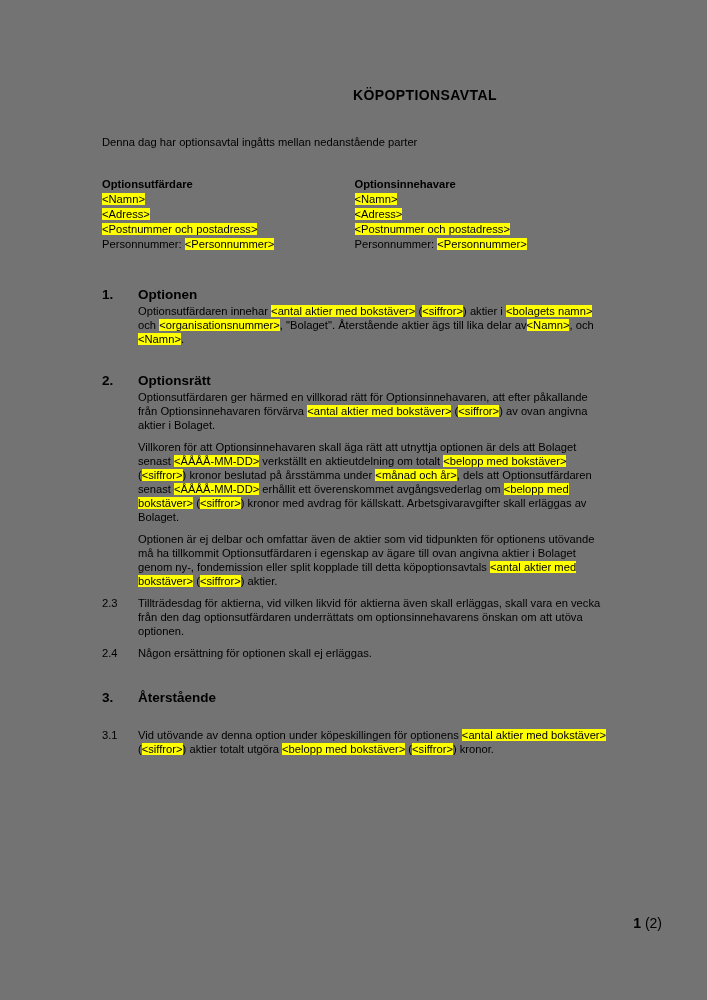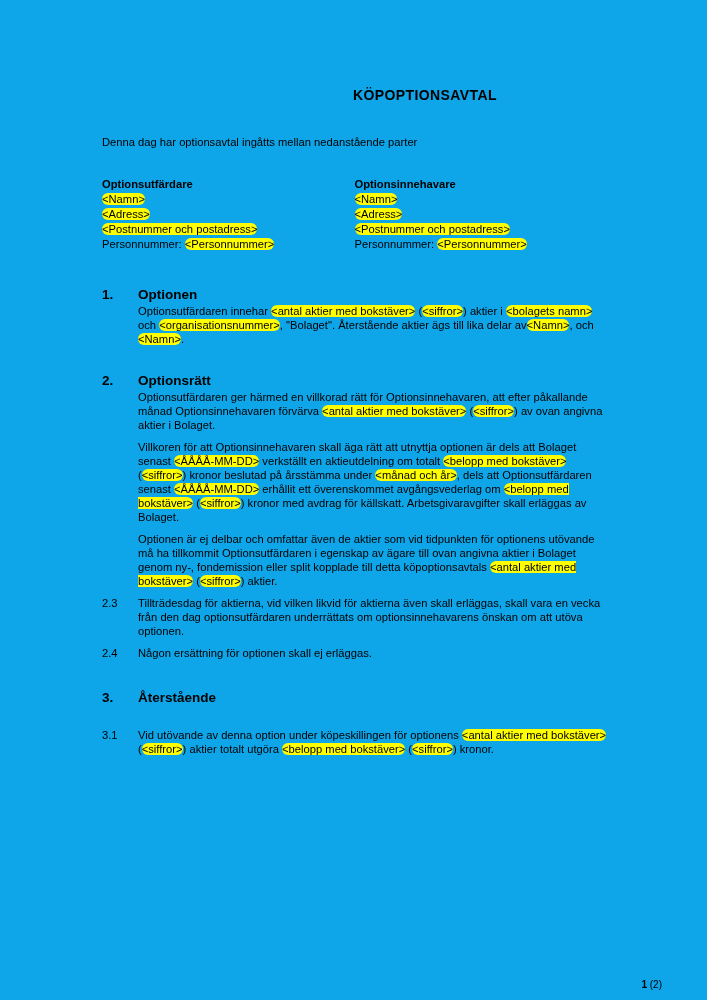--- a/index.html
+++ b/index.html
@@ -4,21 +4,21 @@
 <style>
   html, body {
     margin: 0;
     padding: 0;
     background: #ffffff;
   }
   .page {
     position: relative;
     width: 707px;
     height: 1000px;
-    background: #0ea5e9;
+    background: #737373;
     overflow: hidden;
     font-family: "Liberation Sans", sans-serif;
     font-size: 11.2px;
     line-height: 14px;
     color: #000000;
   }
   .content {
     position: absolute;
     left: 102px;
     top: 88px;
@@ -35,21 +35,21 @@
   .intro {
     margin-top: 33px;
   }
   .parties {
     display: flex;
     margin-top: 28px;
     line-height: 15px;
   }
   .party { width: 253px; }
   .party-role { font-weight: 700; }
-  .hl { background: #ffff00; border-radius: 6px; }
+  .hl { background: #ffff00; }
   .sec-head {
     display: grid;
     grid-template-columns: 36px 1fr;
     font-weight: 700;
     font-size: 13.5px;
     line-height: 16px;
     margin-bottom: 1px;
   }
   .section { margin: 0; }
   .sec-gap-1 { margin-top: 35px; }
@@ -58,23 +58,23 @@
   .block {
     display: grid;
     grid-template-columns: 36px 1fr;
     margin-bottom: 8px;
   }
   .sec-head + .block.numbered { margin-top: 22px; }
   .block-num { }
   .block-text { }
   .footer {
     position: absolute;
-    top: 978px;
+    top: 916px;
     right: 45px;
-    font-size: 10px;
+    font-size: 14px;
     line-height: 14px;
     white-space: nowrap;
   }
   .footer .pg-num { font-weight: 700; }
 </style>
 </head>
 <body>
 
 <div class="page">
   <div class="content">
@@ -111,21 +111,21 @@
             <div class="block-text"><span>Optionsutfärdaren innehar </span><span class="hl">&lt;antal aktier med bokstäver&gt;</span><span> (</span><span class="hl">&lt;siffror&gt;</span><span>) aktier i </span><span class="hl">&lt;bolagets namn&gt;</span><span> och </span><span class="hl">&lt;organisationsnummer&gt;</span><span>, "Bolaget". Återstående aktier ägs till lika delar av</span><span class="hl">&lt;Namn&gt;</span><span>, och </span><span class="hl">&lt;Namn&gt;</span><span>.</span></div>
           </div>
         </div>
         <div class="section sec-gap-2">
           <div class="sec-head">
             <div class="sec-num">2.</div>
             <div class="sec-title">Optionsrätt</div>
           </div>
           <div class="block">
             <div class="block-num"></div>
-            <div class="block-text"><span>Optionsutfärdaren ger härmed en villkorad rätt för Optionsinnehavaren, att efter påkallande månad Optionsinnehavaren förvärva </span><span class="hl">&lt;antal aktier med bokstäver&gt;</span><span> (</span><span class="hl">&lt;siffror&gt;</span><span>) av ovan angivna aktier i Bolaget.</span></div>
+            <div class="block-text"><span>Optionsutfärdaren ger härmed en villkorad rätt för Optionsinnehavaren, att efter påkallande från Optionsinnehavaren förvärva </span><span class="hl">&lt;antal aktier med bokstäver&gt;</span><span> (</span><span class="hl">&lt;siffror&gt;</span><span>) av ovan angivna aktier i Bolaget.</span></div>
           </div>
           <div class="block">
             <div class="block-num"></div>
             <div class="block-text"><span>Villkoren för att Optionsinnehavaren skall äga rätt att utnyttja optionen är dels att Bolaget senast </span><span class="hl">&lt;ÅÅÅÅ-MM-DD&gt;</span><span> verkställt en aktieutdelning om totalt </span><span class="hl">&lt;belopp med bokstäver&gt;</span><span> (</span><span class="hl">&lt;siffror&gt;</span><span>) kronor beslutad på årsstämma under </span><span class="hl">&lt;månad och år&gt;</span><span>, dels att Optionsutfärdaren senast </span><span class="hl">&lt;ÅÅÅÅ-MM-DD&gt;</span><span> erhållit ett överenskommet avgångsvederlag om </span><span class="hl">&lt;belopp med bokstäver&gt;</span><span> (</span><span class="hl">&lt;siffror&gt;</span><span>) kronor med avdrag för källskatt. Arbetsgivaravgifter skall erläggas av Bolaget.</span></div>
           </div>
           <div class="block">
             <div class="block-num"></div>
             <div class="block-text"><span>Optionen är ej delbar och omfattar även de aktier som vid tidpunkten för optionens utövande må ha tillkommit Optionsutfärdaren i egenskap av ägare till ovan angivna aktier i Bolaget genom ny-, fondemission eller split kopplade till detta köpoptionsavtals </span><span class="hl">&lt;antal aktier med bokstäver&gt;</span><span> (</span><span class="hl">&lt;siffror&gt;</span><span>) aktier.</span></div>
           </div>
           <div class="block numbered">

